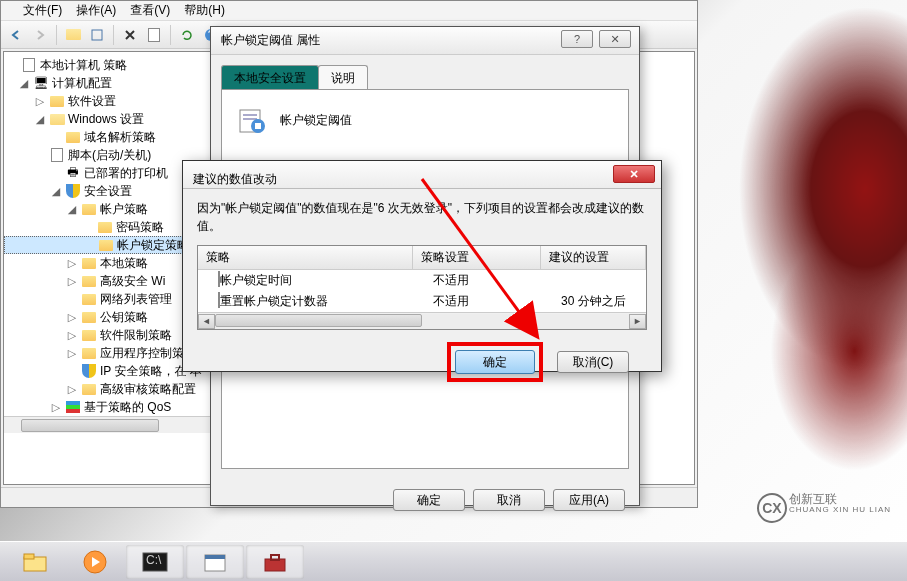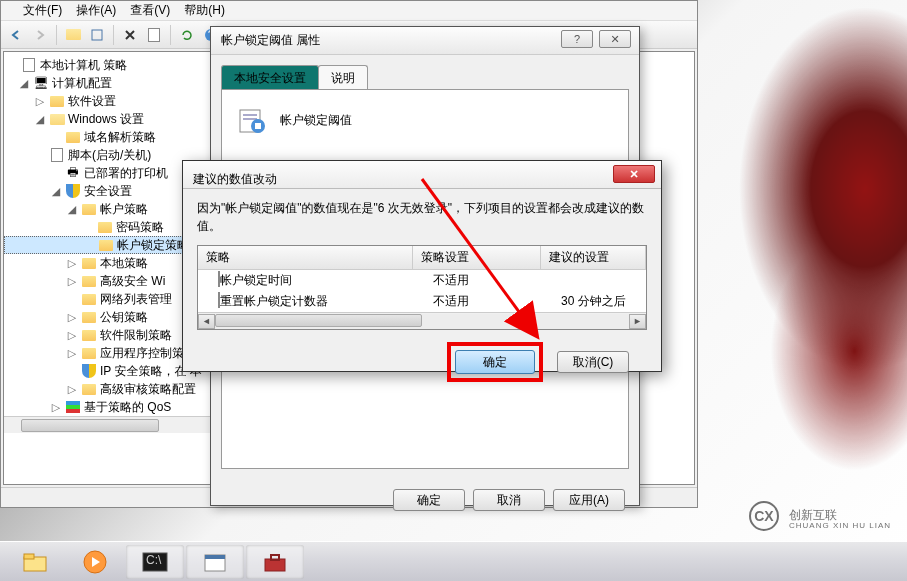--- a/index.html
+++ b/index.html
@@ -60,21 +60,21 @@
 .dlg2-scroll .sthumb{position:absolute;left:0;width:50%;height:13px;background:linear-gradient(#e6e6e6,#cfcfcf);border:1px solid #aaa;border-radius:2px}
 .dlg2-buttons{display:flex;justify-content:flex-end;gap:14px;padding:12px 18px 0}
 .ok-highlight{border:4px solid #e00;padding:4px}
 .ok-highlight .win-btn{width:80px;height:24px;background:linear-gradient(#d6edff,#9ed0f6);border:1px solid #3c7fb1}
 
 .red-arrow{position:absolute;left:418px;top:175px;z-index:11;pointer-events:none}
 
 .taskbar{position:absolute;left:0;bottom:0;width:907px;height:40px;background:linear-gradient(#e8e8ea,#d6d6dc 50%,#c8c8d0);border-top:1px solid #fff;display:flex;align-items:center;padding:0 6px}
 .task-item{width:58px;height:34px;margin-right:2px;display:flex;align-items:center;justify-content:center;border-radius:3px}
 .task-item.active{background:rgba(255,255,255,.42);box-shadow:inset 0 0 3px rgba(0,0,0,.25)}
-.watermark{position:absolute;right:16px;bottom:50px;display:flex;align-items:flex-end;gap:10px;color:#666;font-size:13px;opacity:.92}
+.watermark{position:absolute;right:16px;bottom:58px;display:flex;align-items:flex-start;gap:2px;color:#666;font-size:13px;opacity:.92}
 .wm-logo{width:30px;height:30px;border:2px solid #666;border-radius:50%;display:flex;align-items:center;justify-content:center;font-weight:bold;font-size:14px;color:#666}
 .wm-txt{display:flex;flex-direction:column;line-height:1.1}
 .wm-txt .en{font-size:8px;letter-spacing:1px}
 </style>
 </head>
 <body>
 
 <div class="desktop-bg"></div>
 <div class="red-swirl"></div>
 

